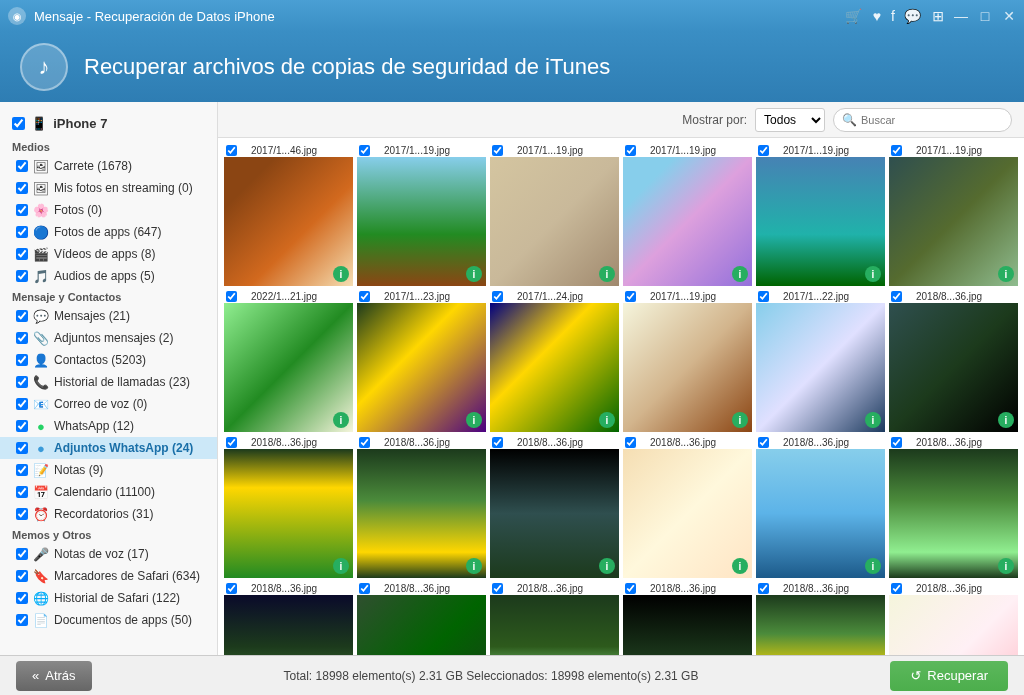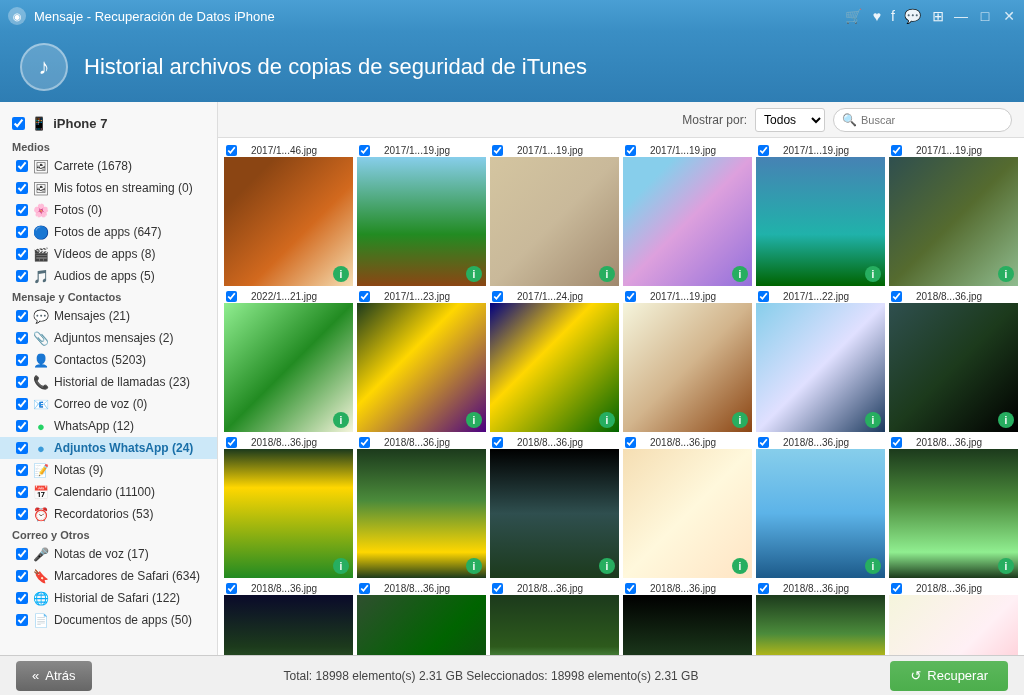--- a/index.html
+++ b/index.html
@@ -205,21 +205,21 @@
     <span class="titlebar-btn">—</span>
     <span class="titlebar-btn">□</span>
     <span class="titlebar-btn">✕</span>
   </div>
 </div>
 
 <div class="header">
   <div class="header-icon-circle">
     <span>♪</span>
   </div>
-  <h1 class="header-title">Historial archivos de copias de seguridad de iTunes</h1>
+  <h1 class="header-title">Recuperar archivos de copias de seguridad de iTunes</h1>
 </div>
 
 <div class="main">
 
   <div class="sidebar scrollbar-area">
     <div class="sidebar-device">
       <input type="checkbox" checked="" style="">
       <span>📱</span>
       <span>iPhone 7</span>
     </div>
@@ -298,24 +298,24 @@
       <span class="sidebar-item-text">Notas (9)</span>
     </div>
     <div class="sidebar-item">
       <input type="checkbox" checked="" style="">
       <span class="sidebar-item-icon">📅</span>
       <span class="sidebar-item-text">Calendario (11100)</span>
     </div>
     <div class="sidebar-item">
       <input type="checkbox" checked="" style="">
       <span class="sidebar-item-icon">⏰</span>
-      <span class="sidebar-item-text">Recordatorios (53)</span>
-    </div>
-
-    <div class="sidebar-section-label">Correo y Otros</div>
+      <span class="sidebar-item-text">Recordatorios (31)</span>
+    </div>
+
+    <div class="sidebar-section-label">Memos y Otros</div>
     <div class="sidebar-item">
       <input type="checkbox" checked="" style="">
       <span class="sidebar-item-icon">🎤</span>
       <span class="sidebar-item-text">Notas de voz (17)</span>
     </div>
     <div class="sidebar-item">
       <input type="checkbox" checked="" style="">
       <span class="sidebar-item-icon">🔖</span>
       <span class="sidebar-item-text">Marcadores de Safari (634)</span>
     </div>

